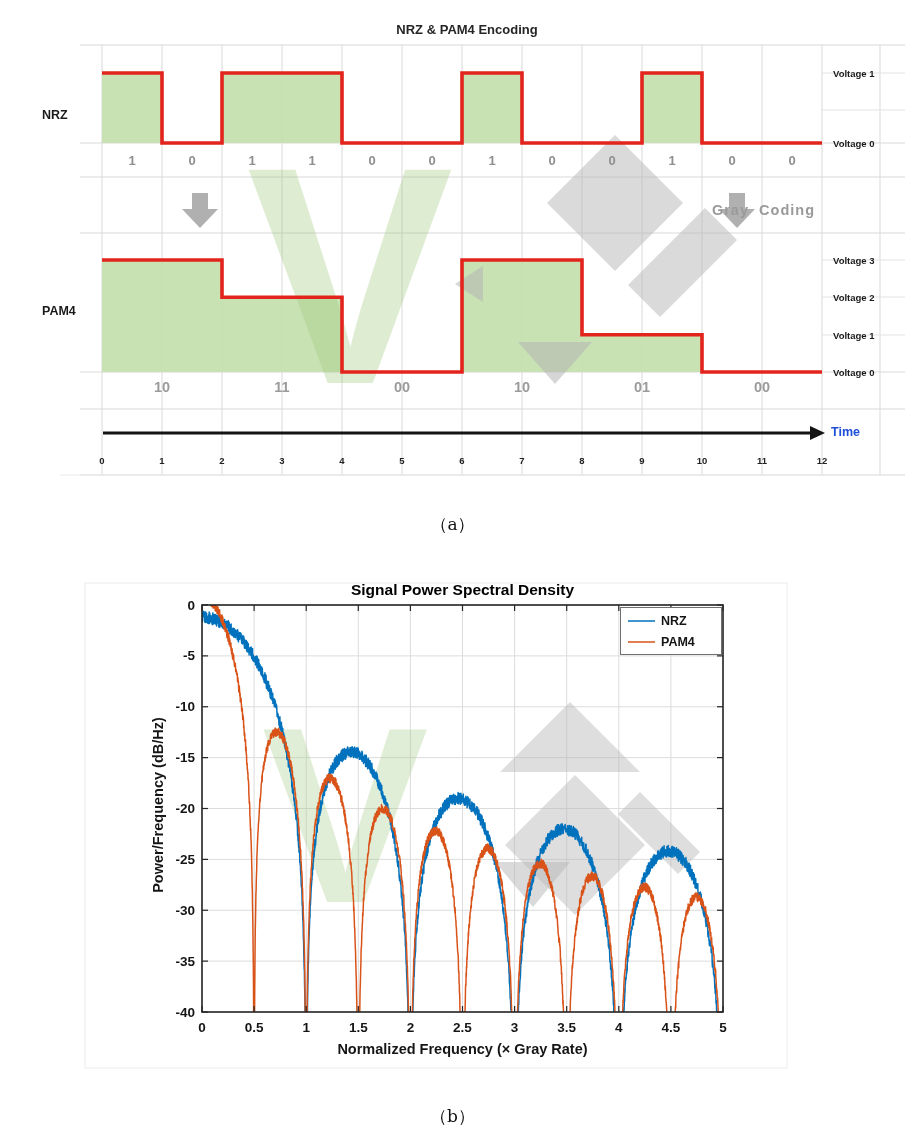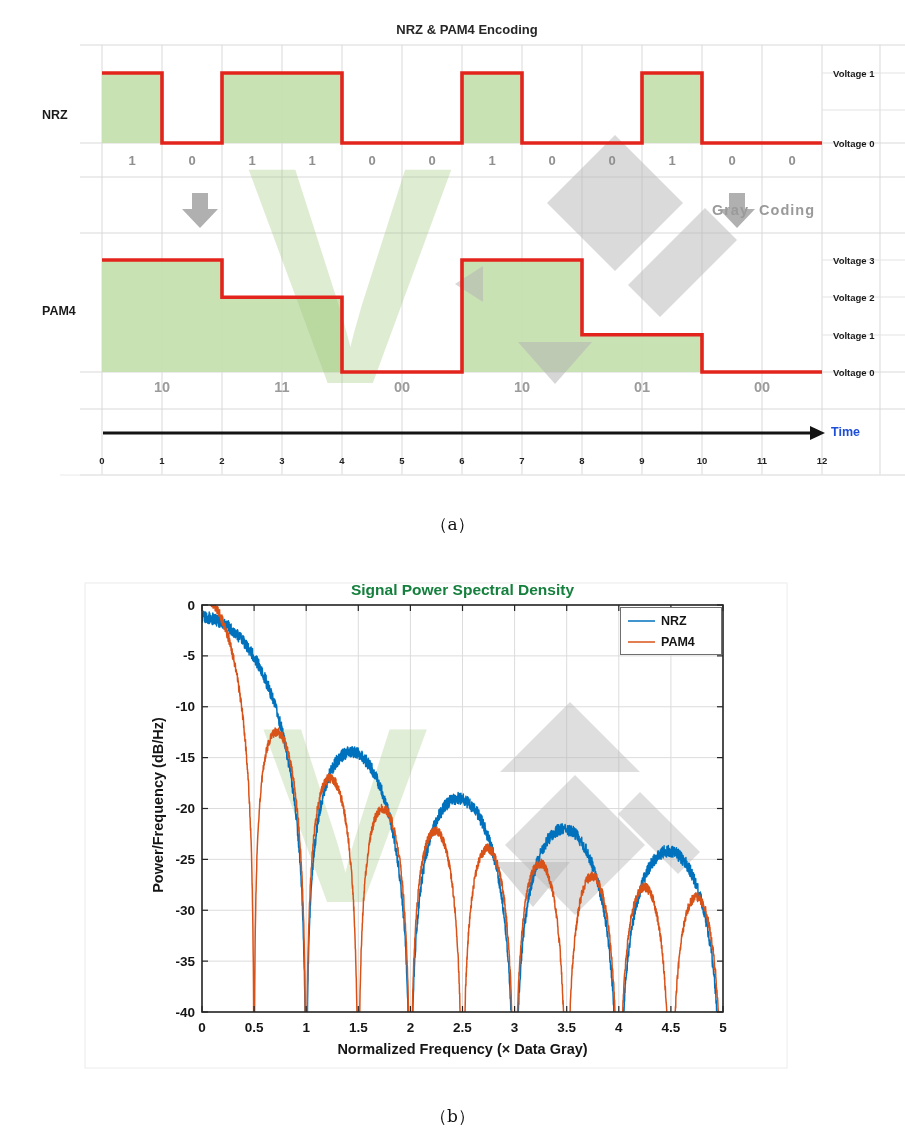--- a/index.html
+++ b/index.html
@@ -11,21 +11,21 @@
   #title-a{left:0;right:0;top:22px;text-align:center;font-size:13px;}
   #nrz-label{left:42px;top:108px;font-size:12.5px;font-weight:bold;color:#1a1a1a;}
   #pam4-label{left:42px;top:304px;font-size:12.5px;font-weight:bold;color:#1a1a1a;}
   #gray-coding{left:8px;right:90px;top:202px;text-align:right;font-size:14.5px;font-weight:600;
                color:#9a9a9a;letter-spacing:1px;white-space:pre;}
   #time-label{left:831px;top:425px;font-size:12.5px;font-weight:bold;color:#1d4ed8;}
   .caption{left:0;right:0;text-align:center;font-size:17px;color:#111;
            font-family:"DejaVu Serif","Liberation Serif",serif;}
   #caption-a{top:513px;}
   #caption-b{top:1105px;}
-  #title-b{left:202px;width:521px;top:581px;text-align:center;font-size:15.5px;font-weight:bold;color:#15803d;}
+  #title-b{left:202px;width:521px;top:581px;text-align:center;font-size:15.5px;font-weight:bold;color:#000000;}
   #xlabel-b{left:202px;width:521px;top:1041px;text-align:center;font-size:14.5px;font-weight:bold;color:#151515;}
   #ylabel-b{left:8px;top:797px;width:300px;text-align:center;font-size:14.5px;font-weight:bold;color:#151515;
             transform:rotate(-90deg);}
   #legend-b{left:620px;top:607px;width:100px;height:46px;background:#fff;border:1.2px solid #6f6f6f;
             display:flex;flex-direction:column;justify-content:center;gap:3px;z-index:5;}
   .legend-row{display:flex;align-items:center;height:18px;padding-left:7px;}
   .legend-line{display:inline-block;width:27px;height:0;border-top:2.2px solid #000;margin-right:6px;opacity:.75;}
   .legend-text{font-size:12.5px;font-weight:600;color:#151515;}
 </style>
 </head>
@@ -243,21 +243,21 @@
         <text x="195" y="187.125">-15</text>
         <text x="195" y="238">-20</text>
         <text x="195" y="288.875">-25</text>
         <text x="195" y="339.75">-30</text>
         <text x="195" y="390.625">-35</text>
         <text x="195" y="441.5">-40</text>
       </g>
     </svg>
 
   <div class="abs" id="title-b">Signal Power Spectral Density</div>
-  <div class="abs" id="xlabel-b">Normalized Frequency (× Data Gray)</div>
+  <div class="abs" id="xlabel-b">Normalized Frequency (× Gray Rate)</div>
   <div class="abs" id="ylabel-b">Power/Frequency (dB/Hz)</div>
 
   <div class="abs" id="legend-b">
     <div class="legend-row">
       <span class="legend-line" id="lg0" style="border-top-color: rgb(0, 114, 189);"></span>
       <span class="legend-text">NRZ</span>
     </div>
     <div class="legend-row">
       <span class="legend-line" id="lg1" style="border-top-color: rgb(217, 83, 25);"></span>
       <span class="legend-text">PAM4</span>

